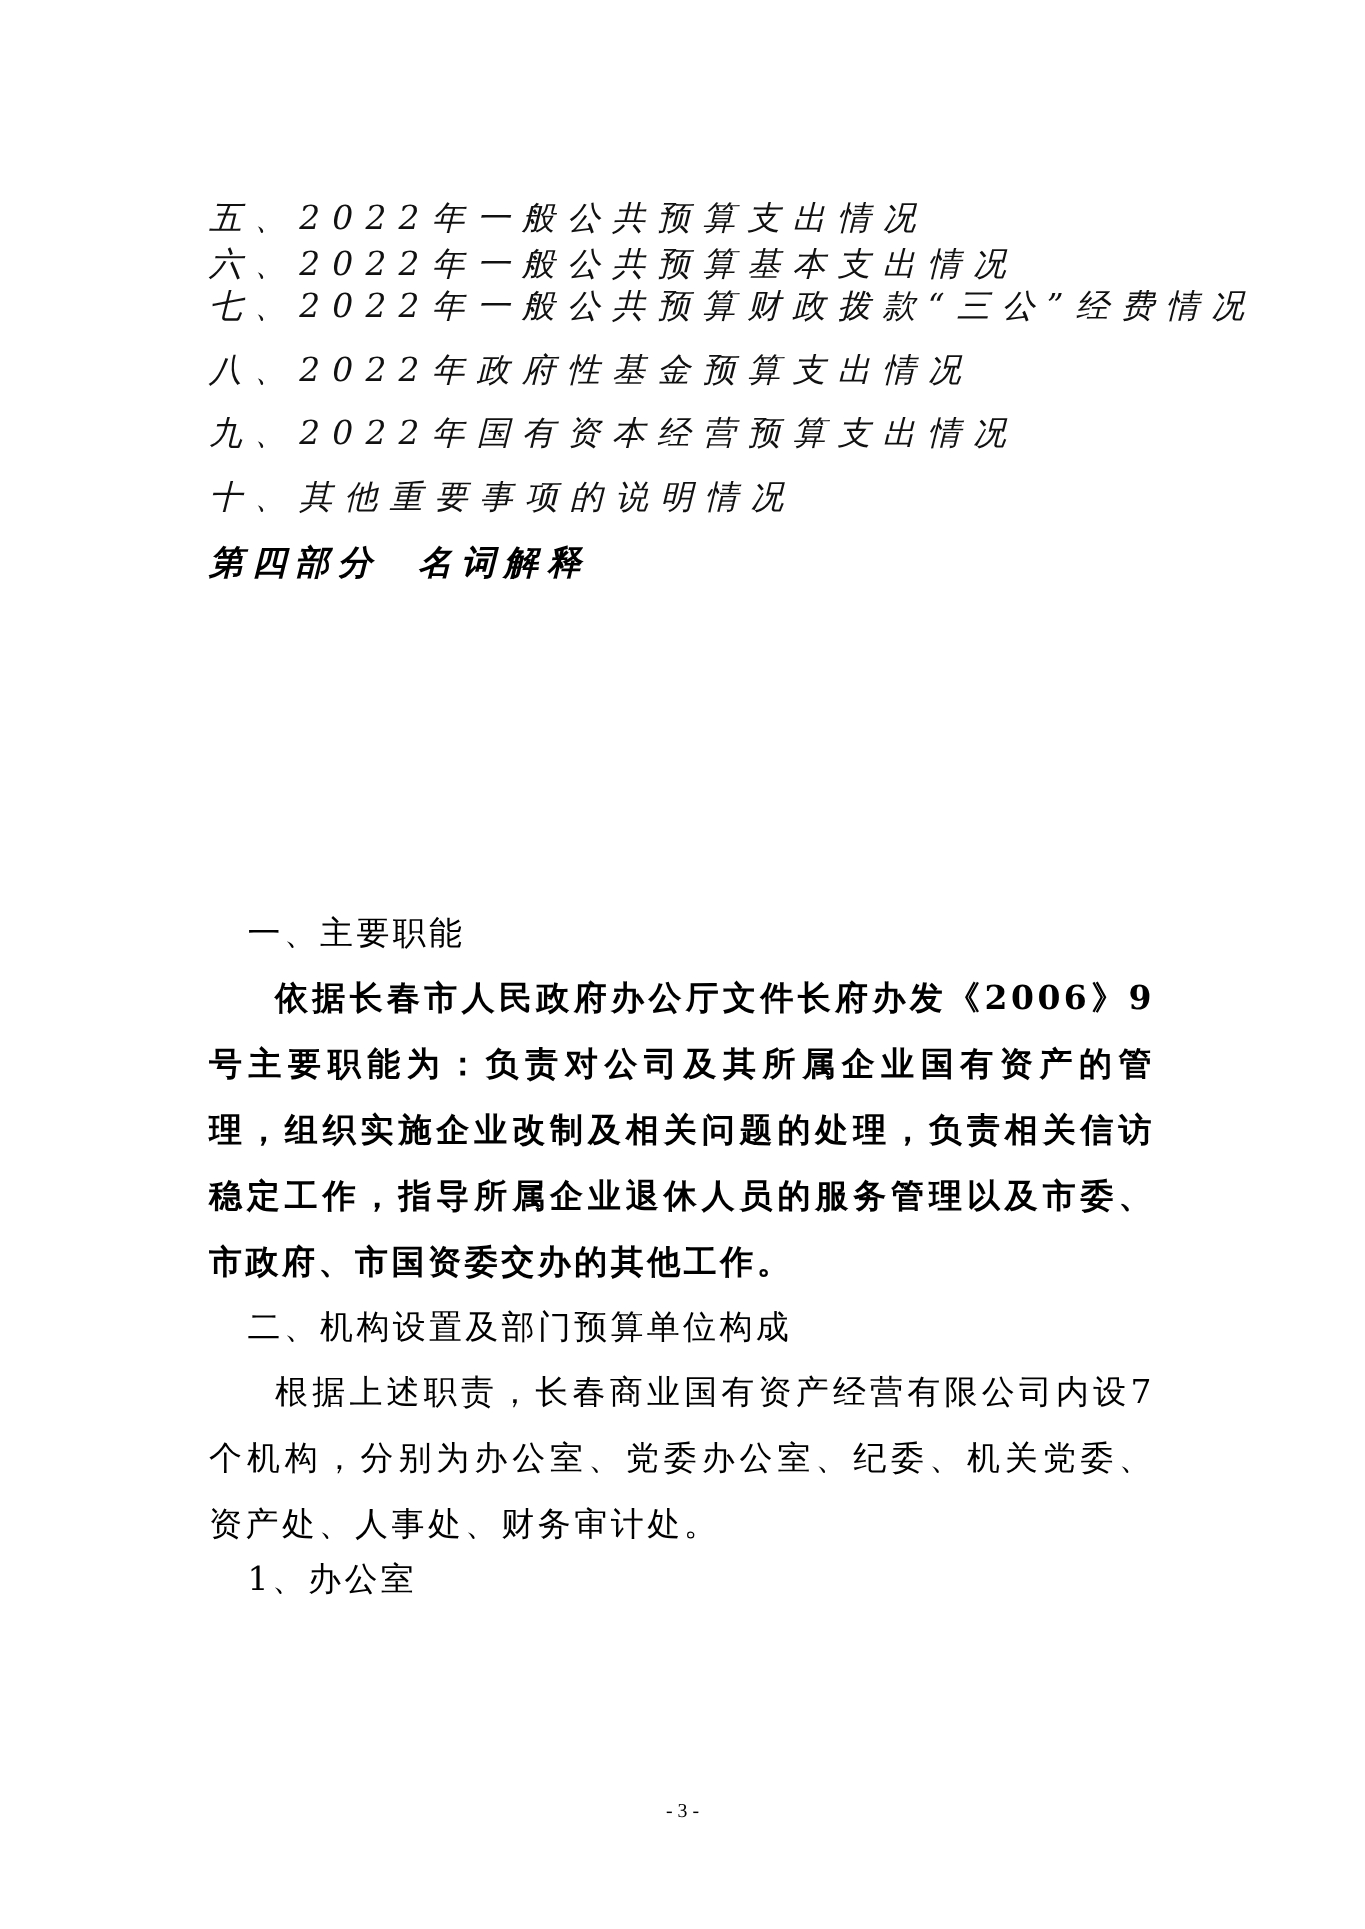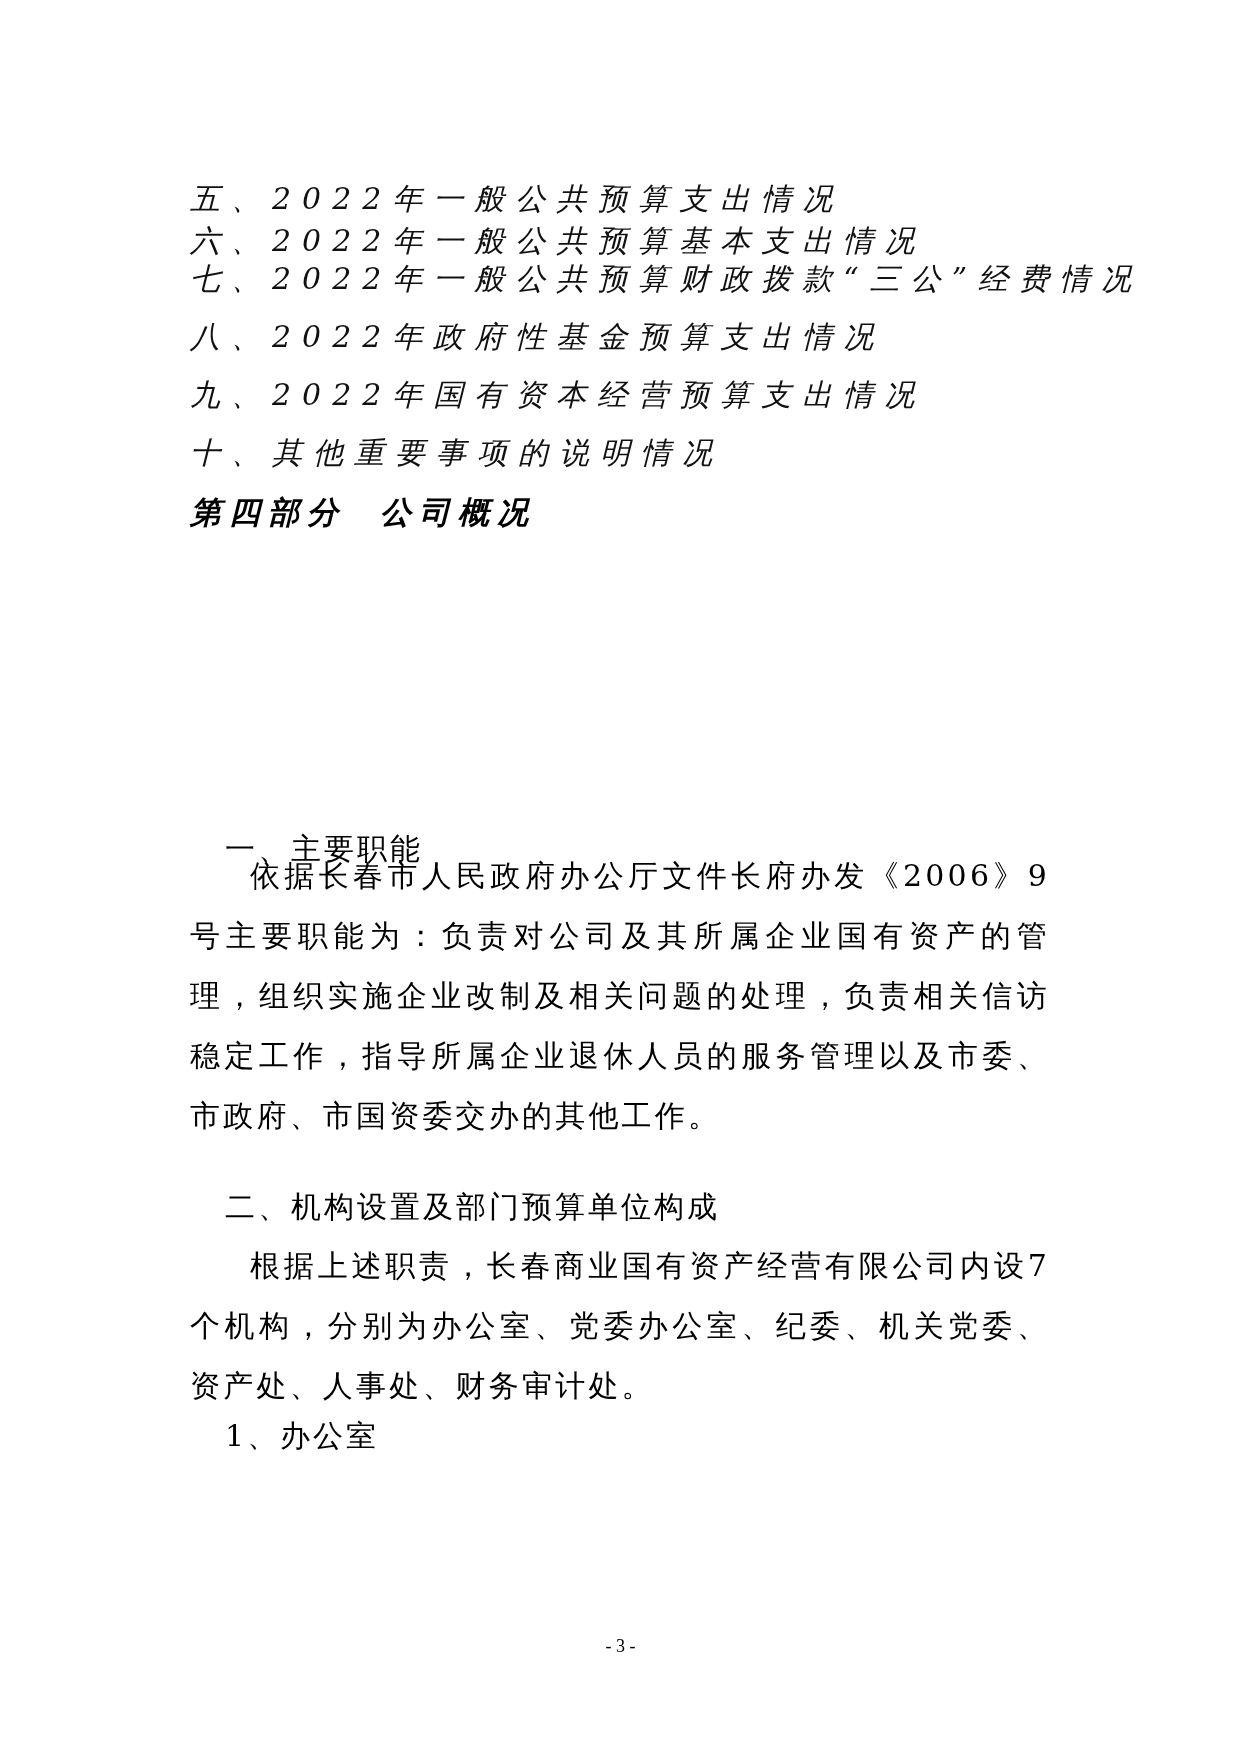--- a/index.html
+++ b/index.html
@@ -108,28 +108,28 @@
     <div class="toc-line" style="top:317px;">
       <span>八、</span><span>2022年政府性基金预算支出情况</span>
     </div>
     <div class="toc-line" style="top:375px;text-align:center;">
       <span>九、</span><span>2022年国有资本经营预算支出情况</span>
     </div>
     <div class="toc-line" style="top:433px;">
       <span>十、</span><span>其他重要事项的说明情况</span>
     </div>
     <div class="toc-part" style="top:492px;">
-      <span>第四部分</span><span style="display:inline-block;width:34px;"></span><span>公司概况</span>
+      <span>第四部分</span><span style="display:inline-block;width:34px;"></span><span>名词解释</span>
     </div>
   </div>
 
 
   <div class="heading" style="top:829px;">一、主要职能</div>
 
-  <div class="para" style="top:846px;">依据长春市人民政府办公厅文件长府办发《2006》9号主要职能为：负责对公司及其所属企业国有资产的管理，组织实施企业改制及相关问题的处理，负责相关信访稳定工作，指导所属企业退休人员的服务管理以及市委、市政府、市国资委交办的其他工作。</div>
+  <div class="para" style="top:878px;font-weight:bold;">依据长春市人民政府办公厅文件长府办发《2006》9号主要职能为：负责对公司及其所属企业国有资产的管理，组织实施企业改制及相关问题的处理，负责相关信访稳定工作，指导所属企业退休人员的服务管理以及市委、市政府、市国资委交办的其他工作。</div>
 
   <div class="heading" style="top:1187px;">二、机构设置及部门预算单位构成</div>
 
   <div class="para" style="top:1236px;">根据上述职责，长春商业国有资产经营有限公司内设7个机构，分别为办公室、党委办公室、纪委、机关党委、资产处、人事处、财务审计处。</div>
 
   <div class="heading" style="top:1416px;text-align:center;">1、办公室</div>
 
 
   <div class="page-number">- 3 -</div>
 </div>

